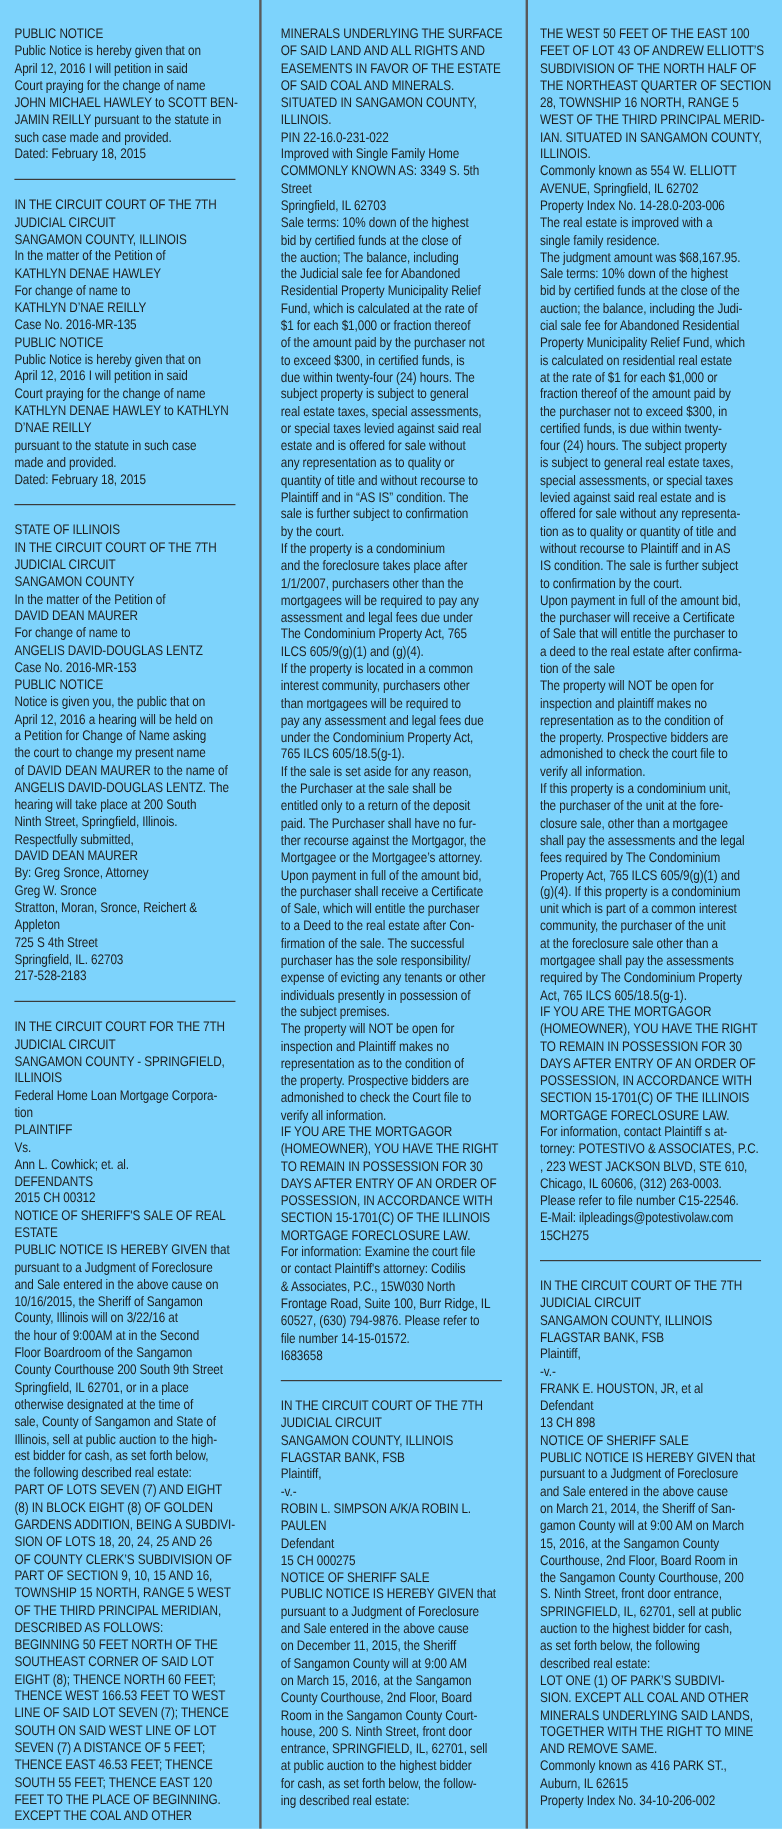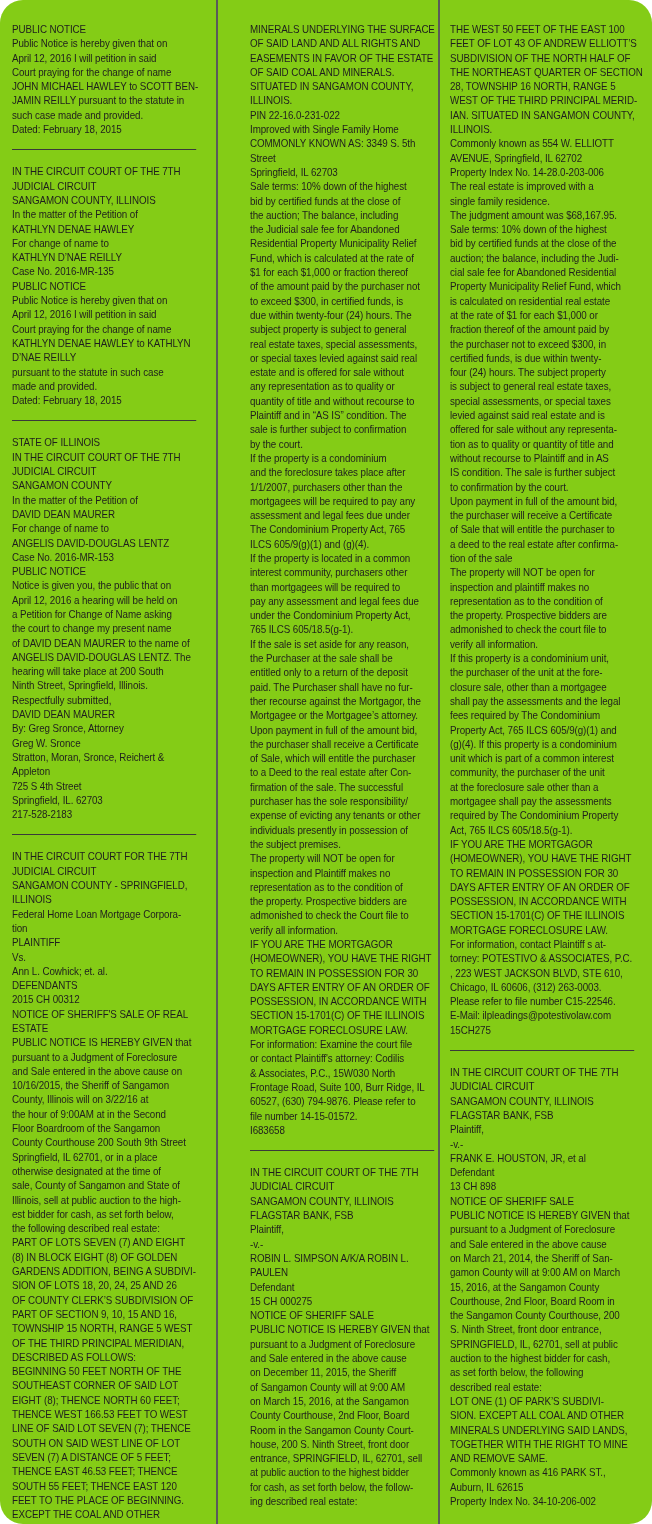--- a/index.html
+++ b/index.html
@@ -15,21 +15,21 @@
   .col {
     position: absolute;
     top: 22px;
   }
   .col-inner {
     width: 232px;
     transform: scaleX(0.845);
     transform-origin: 0 0;
   }
   .col-1 { left: 12px; }
-  .col-2 { left: 234px; margin-left: 16px; }
+  .col-2 { left: 234px; }
   .col-3 { left: 450px; }
   .notice {
     white-space: pre-line;
     font-size: 11.6px;
     line-height: 14.3px;
     letter-spacing: -0.1px;
     color: #1e1e1e;
     font-weight: 500;
   }
   .sep {
@@ -44,21 +44,21 @@
     width: 1.5px;
     height: 1524px;
     background: #5a5a5a;
   }
   .vrule-1 { left: 216px; }
   .vrule-2 { left: 438px; }
 </style>
 </head>
 <body>
 
-<div class="page" style="background: #84cc16; border-radius: 23px;">
+<div class="page" style="background: #7dd3fc;">
   <div class="vrule vrule-1" style="background: rgb(90, 90, 90);"></div>
   <div class="vrule vrule-2" style="background: rgb(90, 90, 90);"></div>
 
   <div class="col col-1">
     <div class="col-inner">
         <div class="notice" style="color: rgb(30, 30, 30);">PUBLIC NOTICE
 Public Notice is hereby given that on
 April 12, 2016 I will petition in said
 Court praying for the change of name
 JOHN MICHAEL HAWLEY to SCOTT BEN-

